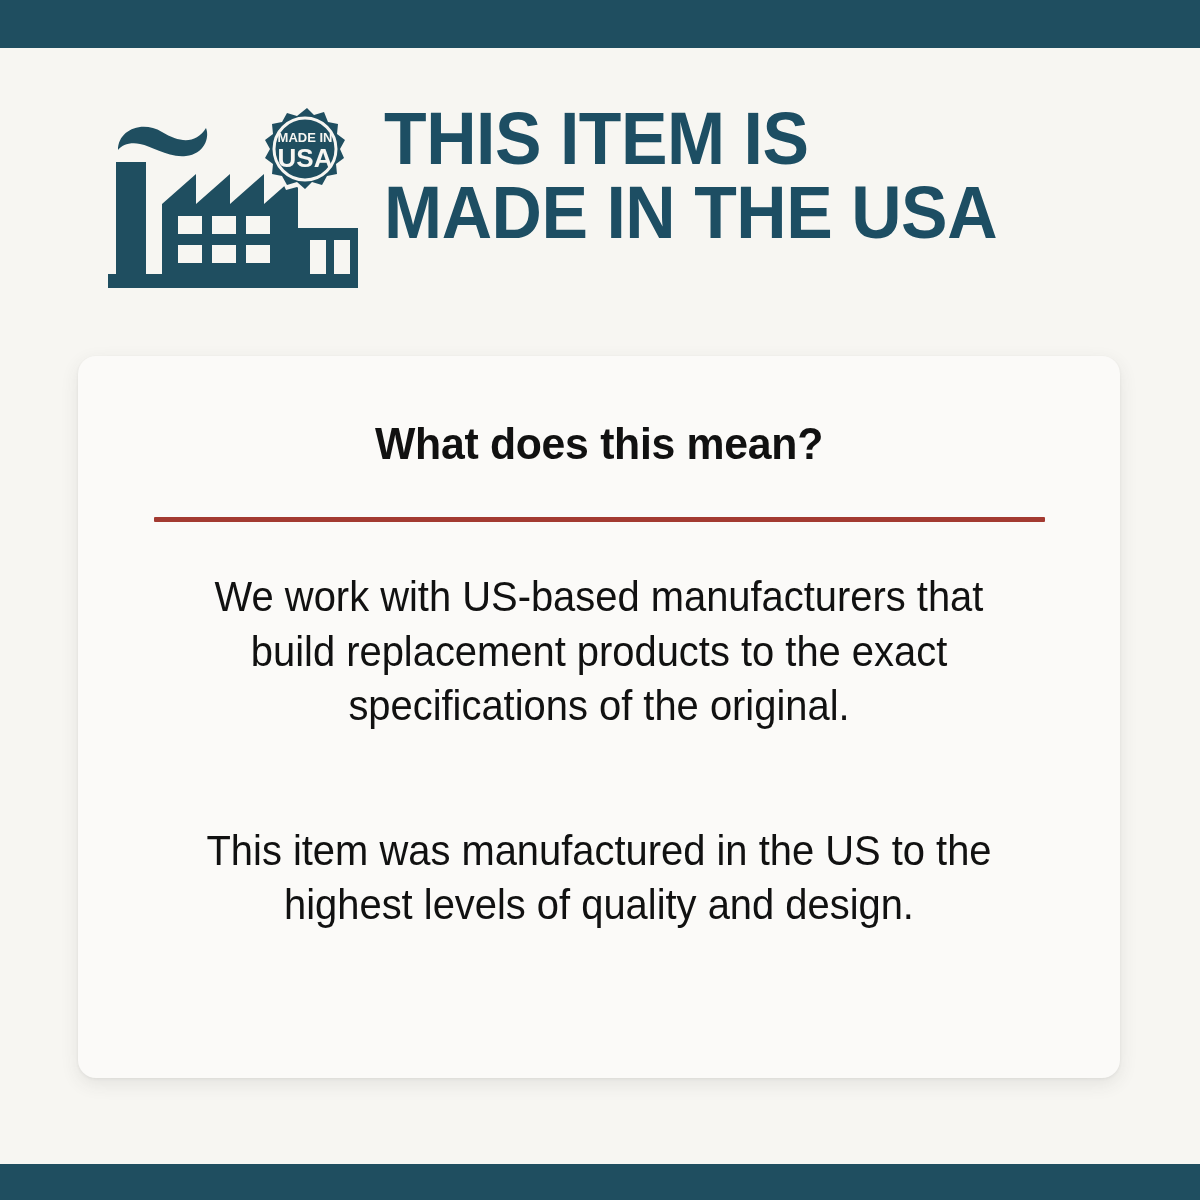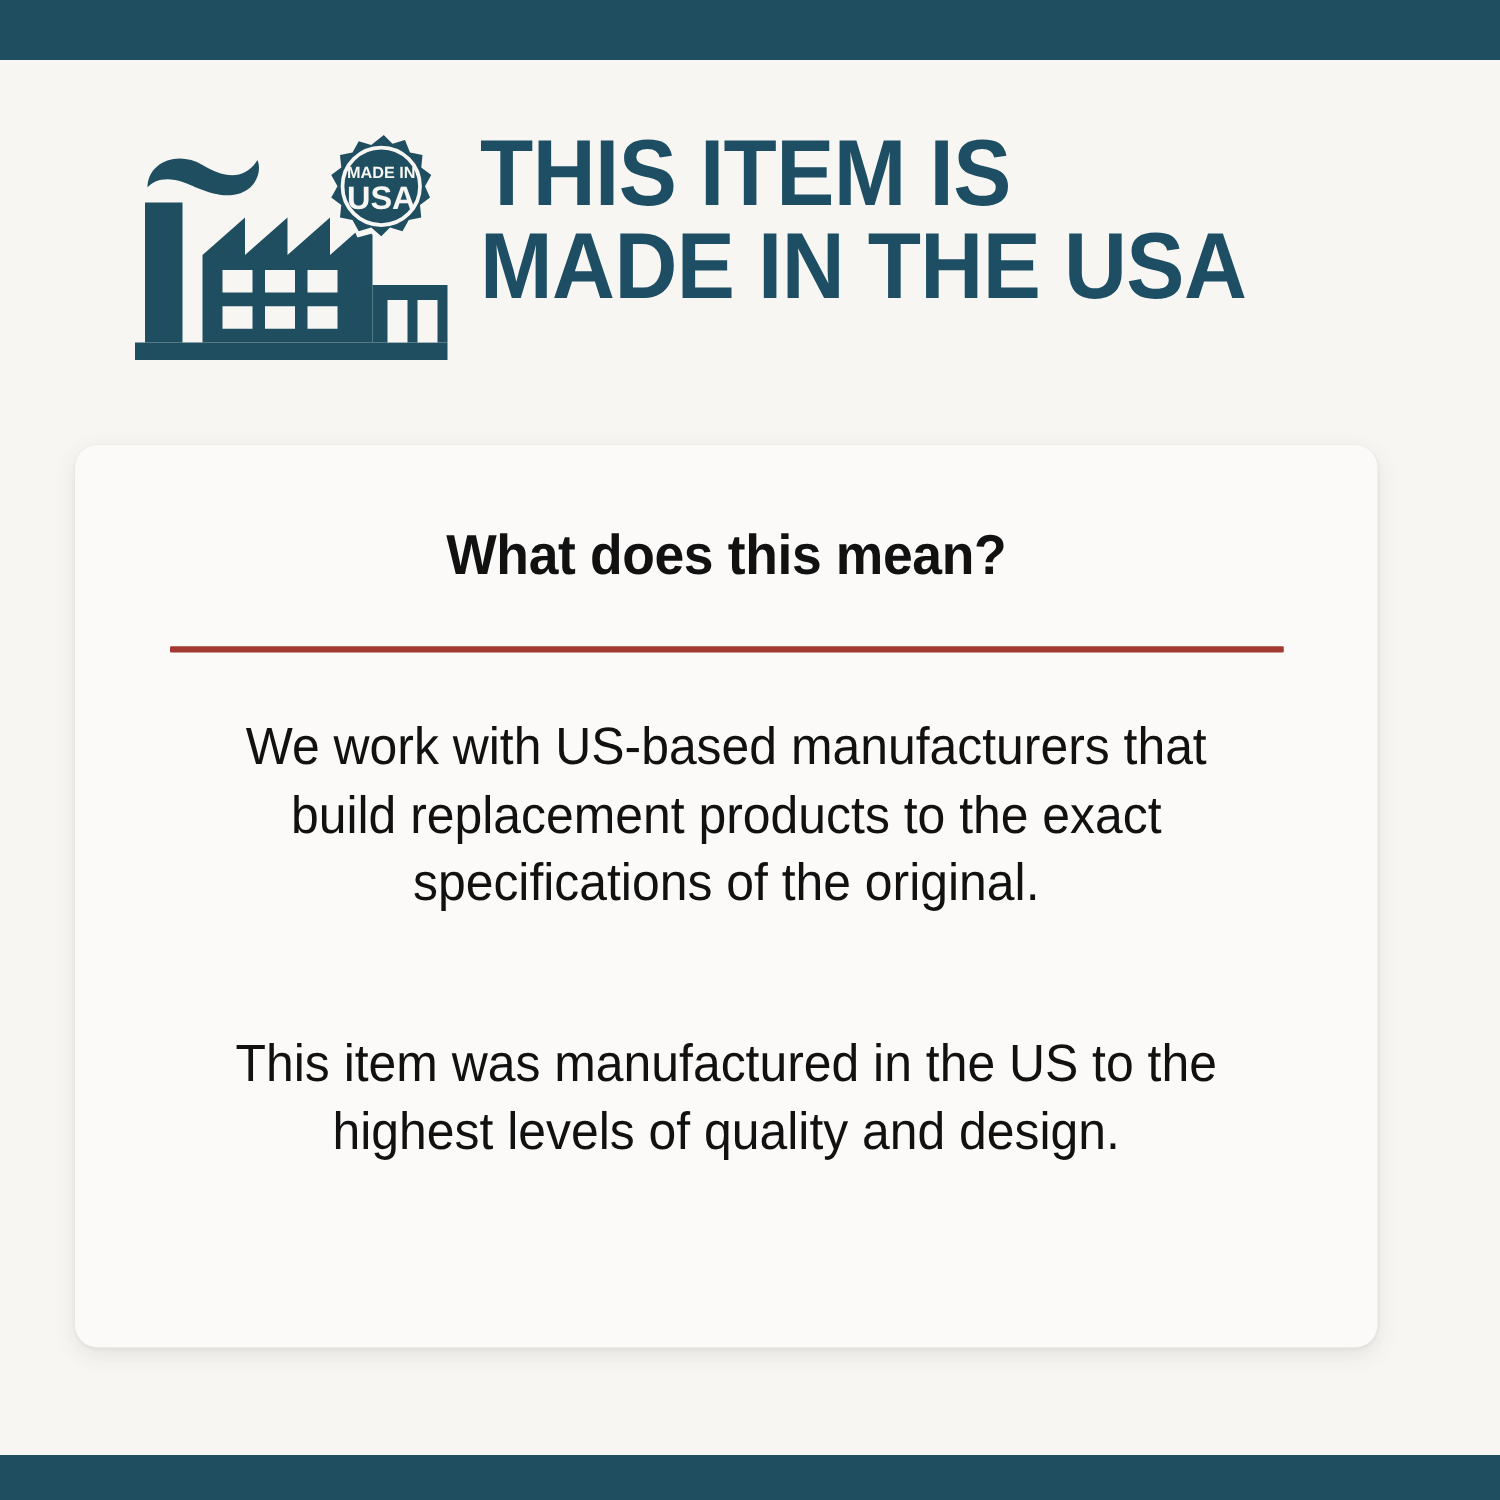--- a/index.html
+++ b/index.html
@@ -71,21 +71,21 @@
     transform: scaleX(0.93);
     transform-origin: left top;
     white-space: nowrap;
   }
   .headline .l1 { display: block; }
   .headline .l2 { display: block; }
 
   
   .card {
     position: absolute;
-    left: 60px;
+    left: 78px;
     top: 308px;
     width: 1042px;
     height: 722px;
     background: #fbfaf8;
     border-radius: 18px;
     box-shadow: 0 6px 18px rgba(60,60,55,0.10),
                 0 1px 3px rgba(60,60,55,0.07);
     box-sizing: border-box;
     padding: 0;
   }

